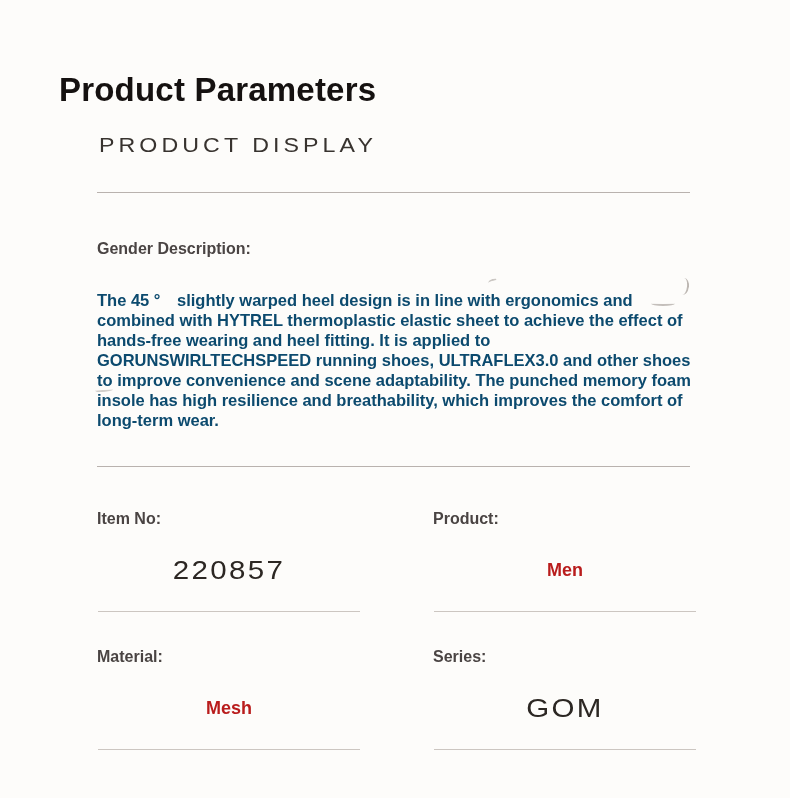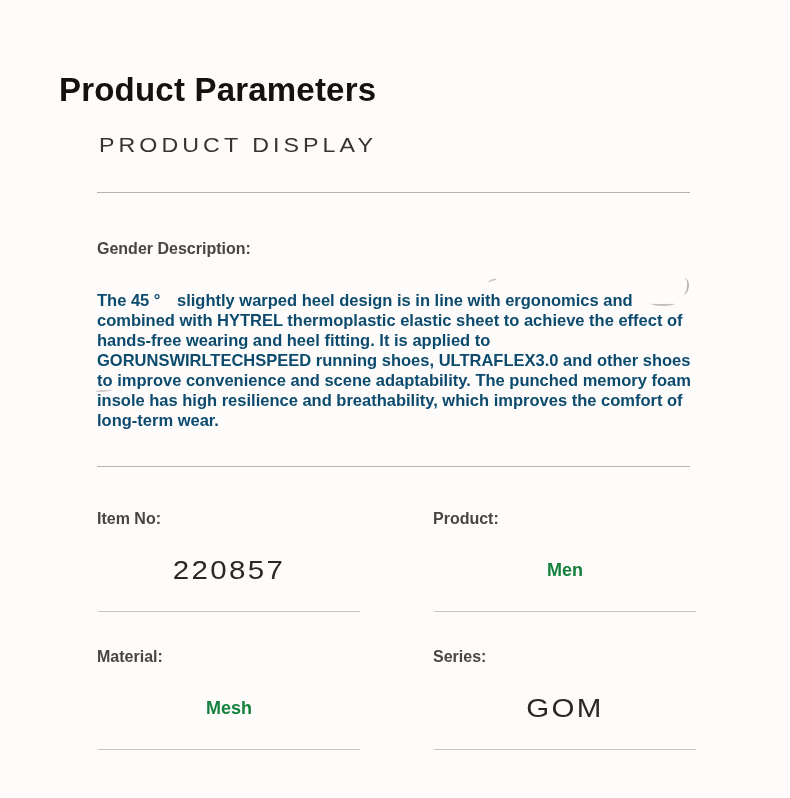--- a/index.html
+++ b/index.html
@@ -96,21 +96,21 @@
     position: absolute;
     left: 0;
     top: 49px;
     width: 100%;
     text-align: center;
     line-height: 28px;
   }
   .value-bold {
     font-size: 18px;
     font-weight: 700;
-    color: #15803d;
+    color: #b91c1c;
   }
   .value-techno {
     font-size: 25px;
     letter-spacing: 2px;
     color: #2c2723;
     transform: scaleX(1.18);
     transform-origin: center;
   }
   .field-line {
     position: absolute;

